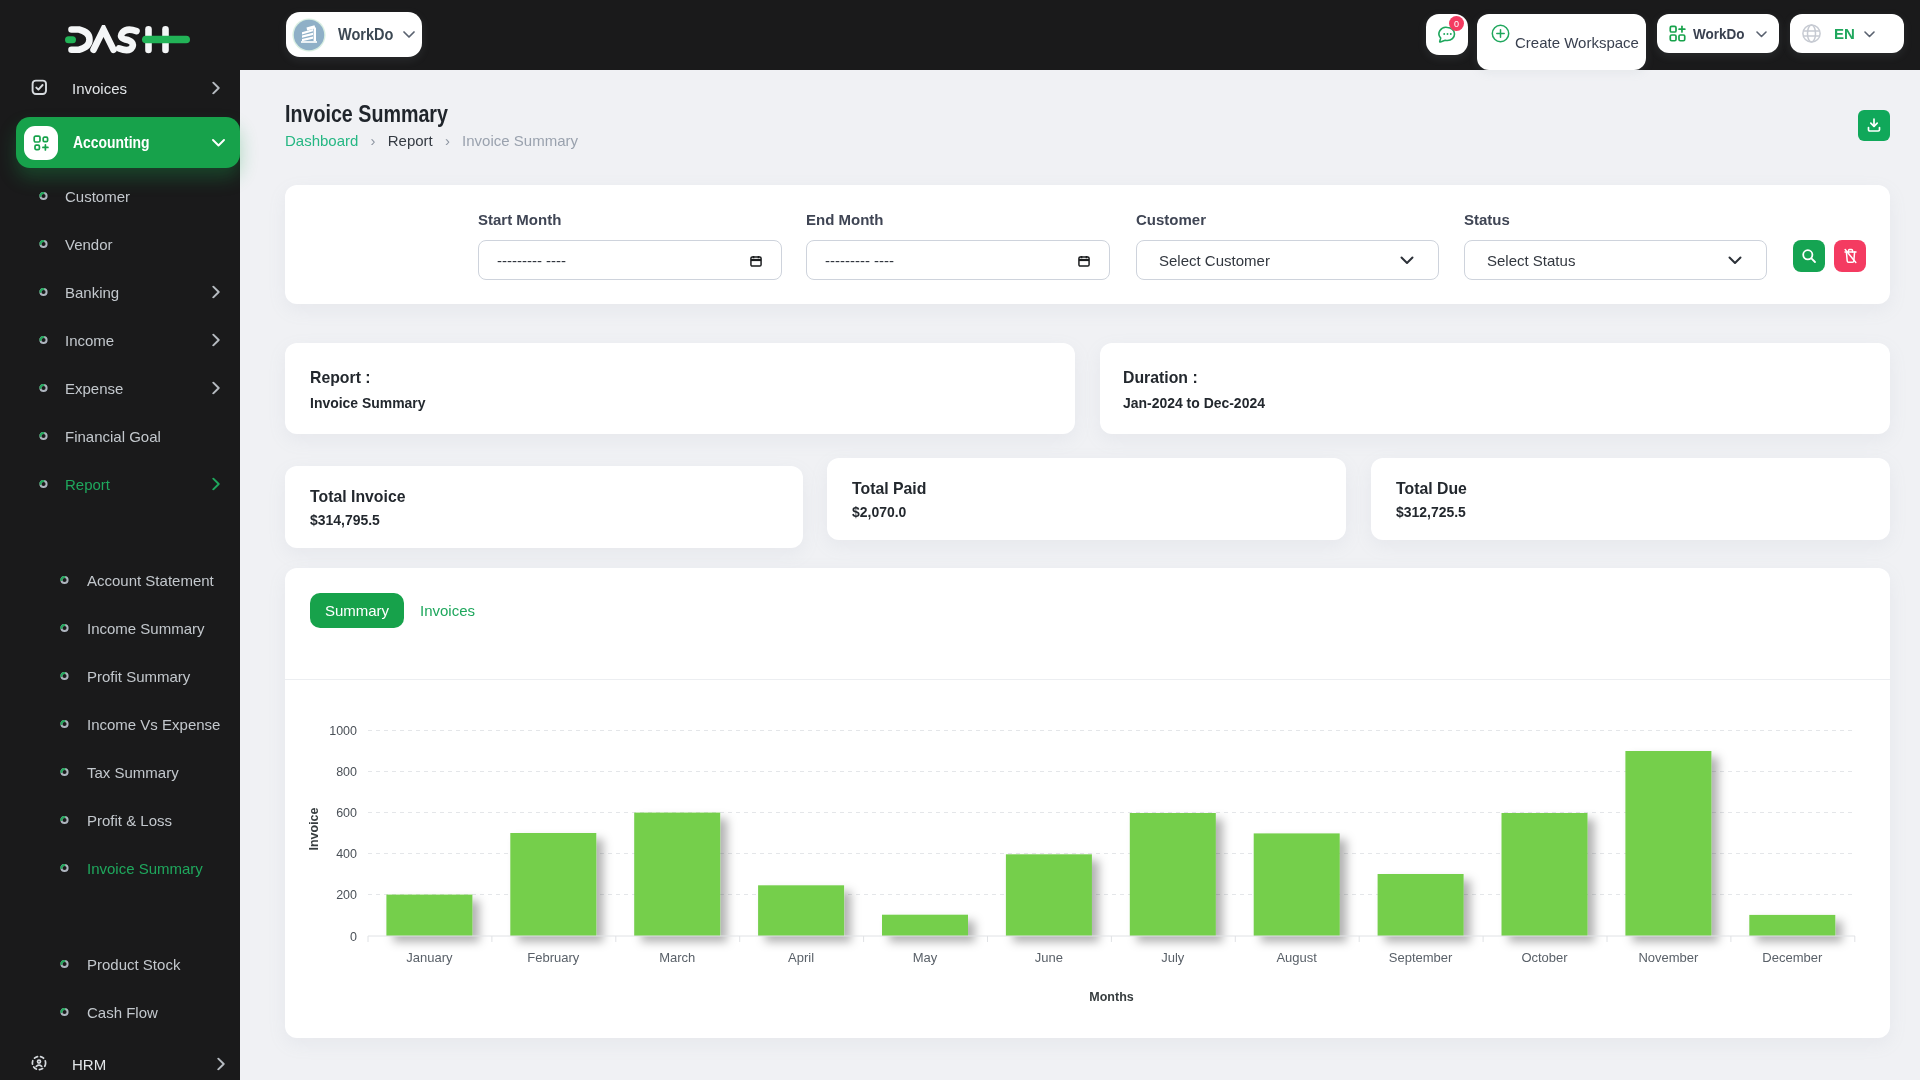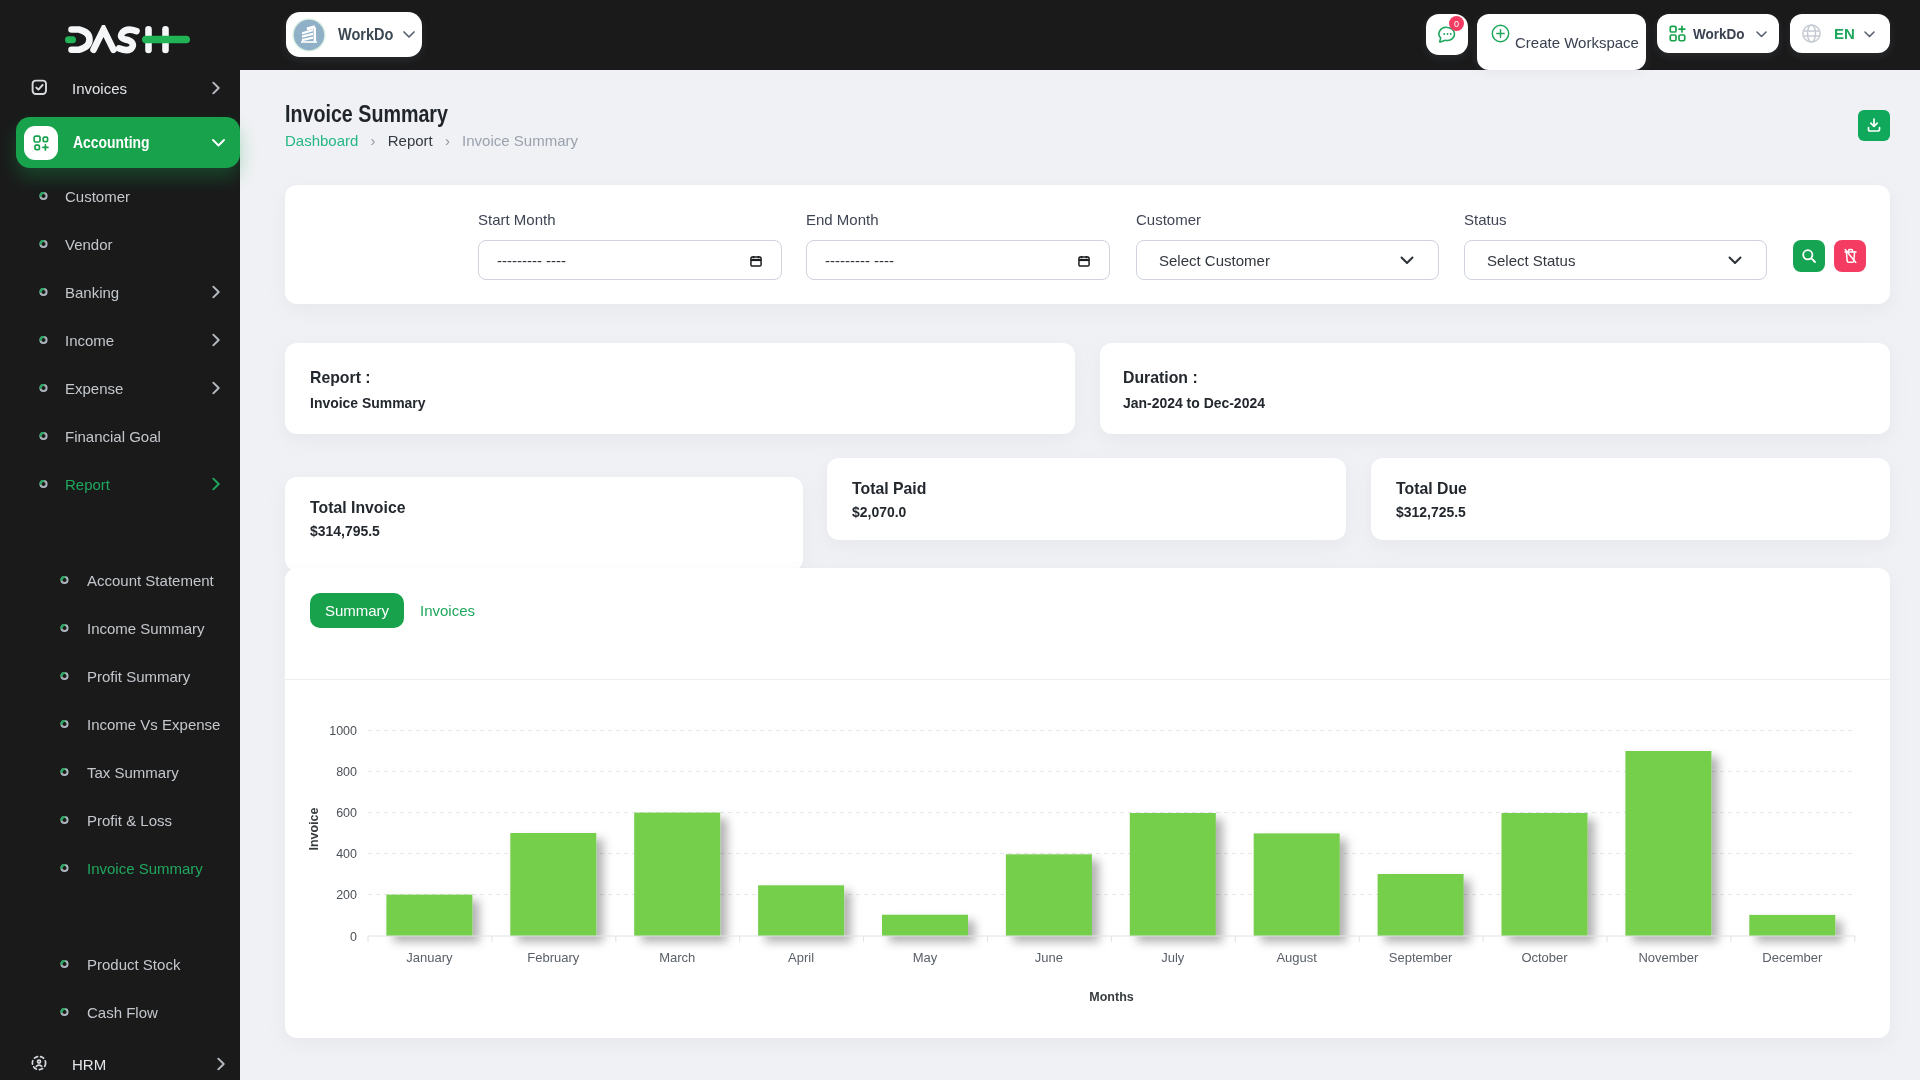--- a/index.html
+++ b/index.html
@@ -16,21 +16,21 @@
   .sitem.sub .txt { left:87px; }
   .sitem .ring { position:absolute; left:39px; top:50%; transform:translateY(-50%); }
   .sitem.sub .ring { left:60px; }
   .sitem .chev { position:absolute; left:212px; top:50%; transform:translateY(-50%); }
   .green { color:#1fa75d !important; }
 
   
   .pill { position:absolute; background:#fff; border-radius:12px; box-shadow:0 3px 10px rgba(160,170,185,0.12); display:flex; align-items:center; }
 
   
-  .flabel { position:absolute; font-size:15px; color:#3f4554; }
+  .flabel { position:absolute; font-size:15px; color:#3f4554;font-weight:bold; }
   .finput { position:absolute; height:40px; background:#fff; border:1px solid #ced3dc; border-radius:8px; display:flex; align-items:center; font-size:15px; color:#32373f; }
   .cx { transform:scaleX(0.93); transform-origin:0 0; }
 </style>
 </head>
 <body>
 <div id="topstrip"></div>
 
 <svg width="0" height="0" style="position:absolute">
   <defs>
     <g id="ring">
@@ -252,21 +252,21 @@
       <path d="M9.5 3.9 h5.4"></path>
     <rect x="1.2" y="9.4" width="5.4" height="5.4" rx="1.3"></rect>
     <rect x="9.4" y="9.4" width="5.4" height="5.4" rx="1.3"></rect>
   </svg>
   <span style="margin-left:36px;font-size:15px;font-weight:bold;color:#3a4150;transform:scaleX(0.9);transform-origin:0 50%">WorkDo</span>
   <svg class="abs" style="left:99px;top:17px" width="11" height="7" viewBox="0 0 11 7">
       <path d="M1 1 L5.5 5.5 L10 1" fill="none" stroke="#5a6270" stroke-width="1.6" stroke-linecap="round" stroke-linejoin="round"></path>
     </svg>
 </div>
 
-<div class="pill" style="left:1790px;top:14px;width:100px;height:39px">
+<div class="pill" style="left:1790px;top:14px;width:114px;height:39px">
   <svg class="abs" style="left:11px;top:9px" width="21" height="21" viewBox="0 0 21 21" fill="none" stroke="#c6cad2" stroke-width="1.5">
     <circle cx="10.5" cy="10.5" r="8.6"></circle>
     <ellipse cx="10.5" cy="10.5" rx="4" ry="8.6"></ellipse>
     <path d="M2.2 8 h16.6"></path>
       <path d="M2.2 13 h16.6"></path>
   </svg>
   <span style="margin-left:44px;font-size:15px;font-weight:bold;color:#1fa75d">EN</span>
   <svg class="abs" style="left:74px;top:17px" width="11" height="7" viewBox="0 0 11 7">
       <path d="M1 1 L5.5 5.5 L10 1" fill="none" stroke="#5a6270" stroke-width="1.6" stroke-linecap="round" stroke-linejoin="round"></path>
     </svg>
@@ -336,21 +336,21 @@
 
 <div class="card" style="left:285px;top:343px;width:790px;height:91px">
   <div class="abs cx" style="left:25px;top:25px;font-size:17px;font-weight:bold;color:#23282e">Report :</div>
   <div class="abs cx" style="left:25px;top:51px;font-size:15px;font-weight:bold;color:#23282e">Invoice Summary</div>
 </div>
 <div class="card" style="left:1100px;top:343px;width:790px;height:91px">
   <div class="abs cx" style="left:23px;top:25px;font-size:17px;font-weight:bold;color:#23282e">Duration :</div>
   <div class="abs cx" style="left:23px;top:51px;font-size:15px;font-weight:bold;color:#23282e">Jan-2024 to Dec-2024</div>
 </div>
 
-<div class="card" style="left:285px;top:477px;width:518px;height:94px">
+<div class="card" style="left:285px;top:466px;width:518px;height:82px">
   <div class="abs cx" style="left:25px;top:21px;font-size:17px;font-weight:bold;color:#23282e">Total Invoice</div>
   <div class="abs cx" style="left:25px;top:45px;font-size:15px;font-weight:bold;color:#23282e">$314,795.5</div>
 </div>
 <div class="card" style="left:827px;top:458px;width:519px;height:82px">
   <div class="abs cx" style="left:25px;top:21px;font-size:17px;font-weight:bold;color:#23282e">Total Paid</div>
   <div class="abs cx" style="left:25px;top:45px;font-size:15px;font-weight:bold;color:#23282e">$2,070.0</div>
 </div>
 <div class="card" style="left:1371px;top:458px;width:519px;height:82px">
   <div class="abs cx" style="left:25px;top:21px;font-size:17px;font-weight:bold;color:#23282e">Total Due</div>
   <div class="abs cx" style="left:25px;top:45px;font-size:15px;font-weight:bold;color:#23282e">$312,725.5</div>

